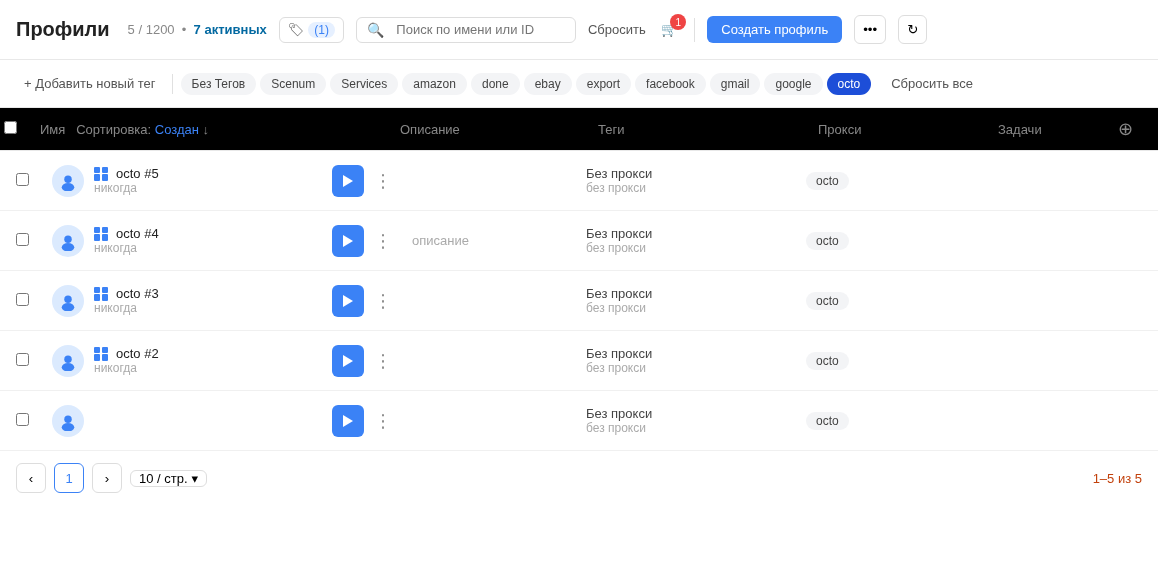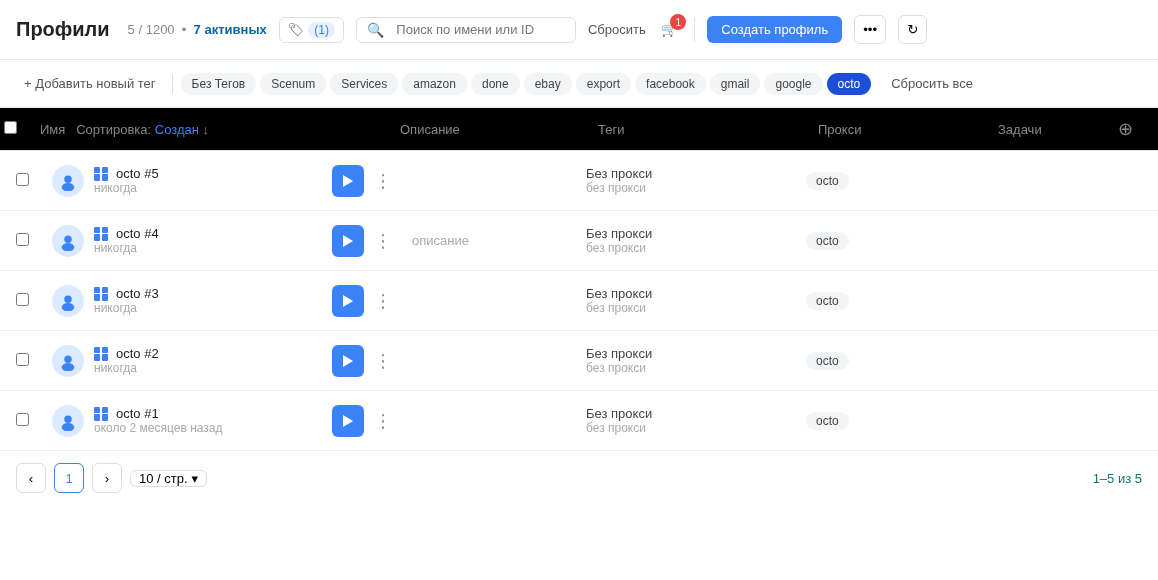--- a/index.html
+++ b/index.html
@@ -62,21 +62,21 @@
     .proxy-sub { font-size: 12px; color: #aaa; }
 
     .tag-cell { display: flex; gap: 4px; }
     .tag-octo { background: #f3f4f6; color: #444; padding: 2px 10px; border-radius: 10px; font-size: 12px; }
 
     .pagination-bar { display: flex; align-items: center; padding: 12px 16px; justify-content: space-between; }
     .pagination-left { display: flex; align-items: center; gap: 8px; }
     .page-nav-btn { border: 1px solid #ddd; background: #fff; border-radius: 6px; width: 30px; height: 30px; cursor: pointer; display: flex; align-items: center; justify-content: center; }
     .page-current { border: 1px solid #3b82f6; background: #fff; color: #3b82f6; border-radius: 6px; width: 30px; height: 30px; display: flex; align-items: center; justify-content: center; font-size: 13px; }
     .per-page-select { border: 1px solid #ddd; border-radius: 6px; padding: 0 8px; font-size: 13px; cursor: pointer; background: #fff; display: flex; align-items: center; gap: 4px; }
-    .total-label { font-size: 13px; color: #0f766e; margin-left: 42px; }
+    .total-label { font-size: 13px; color: #c2410c; margin-left: 42px; }
 
     .win-icon { display: inline-grid; grid-template-columns: 1fr 1fr; gap: 1.5px; width: 14px; height: 14px; margin-right: 4px; vertical-align: middle; }
     .win-sq { background: #3b82f6; border-radius: 1px; }
 
     .divider-v { width: 1px; background: #e0e0e0; height: 24px; }
   </style>
 </head>
 <body>
 
 <div class="top-bar">
@@ -326,32 +326,20 @@
       <input type="checkbox" style="">
     </div>
     <div class="profile-info">
       <div class="avatar-circle">
         <svg viewBox="0 0 32 32" fill="none" xmlns="http://www.w3.org/2000/svg">
           <circle cx="16" cy="16" r="16" fill="#dbeafe"></circle>
           <ellipse cx="16" cy="13" rx="6" ry="6" fill="#3b82f6"></ellipse>
           <ellipse cx="16" cy="26" rx="10" ry="7" fill="#3b82f6"></ellipse>
         </svg>
       </div>
-      <div>
-        <div style="display:flex;align-items:center;gap:4px;">
-          <span class="win-icon">
-            <span class="win-sq"></span>
-              <span class="win-sq"></span>
-              <span class="win-sq"></span>
-              <span class="win-sq"></span>
-          </span>
-          <span class="profile-name">octo #1</span>
-        </div>
-        <div class="profile-sub">около 2 месяцев назад</div>
-      </div>
     </div>
     <div style="display:flex;align-items:center;gap:6px;">
       <button class="play-btn">
         <svg width="10" height="12" viewBox="0 0 10 12" fill="#fff">
             <polygon points="0,0 10,6 0,12"></polygon>
           </svg>
       </button>
       <button class="more-row-btn">⋮</button>
     </div>
     <div style="color:#aaa;font-size:13px;"></div>

